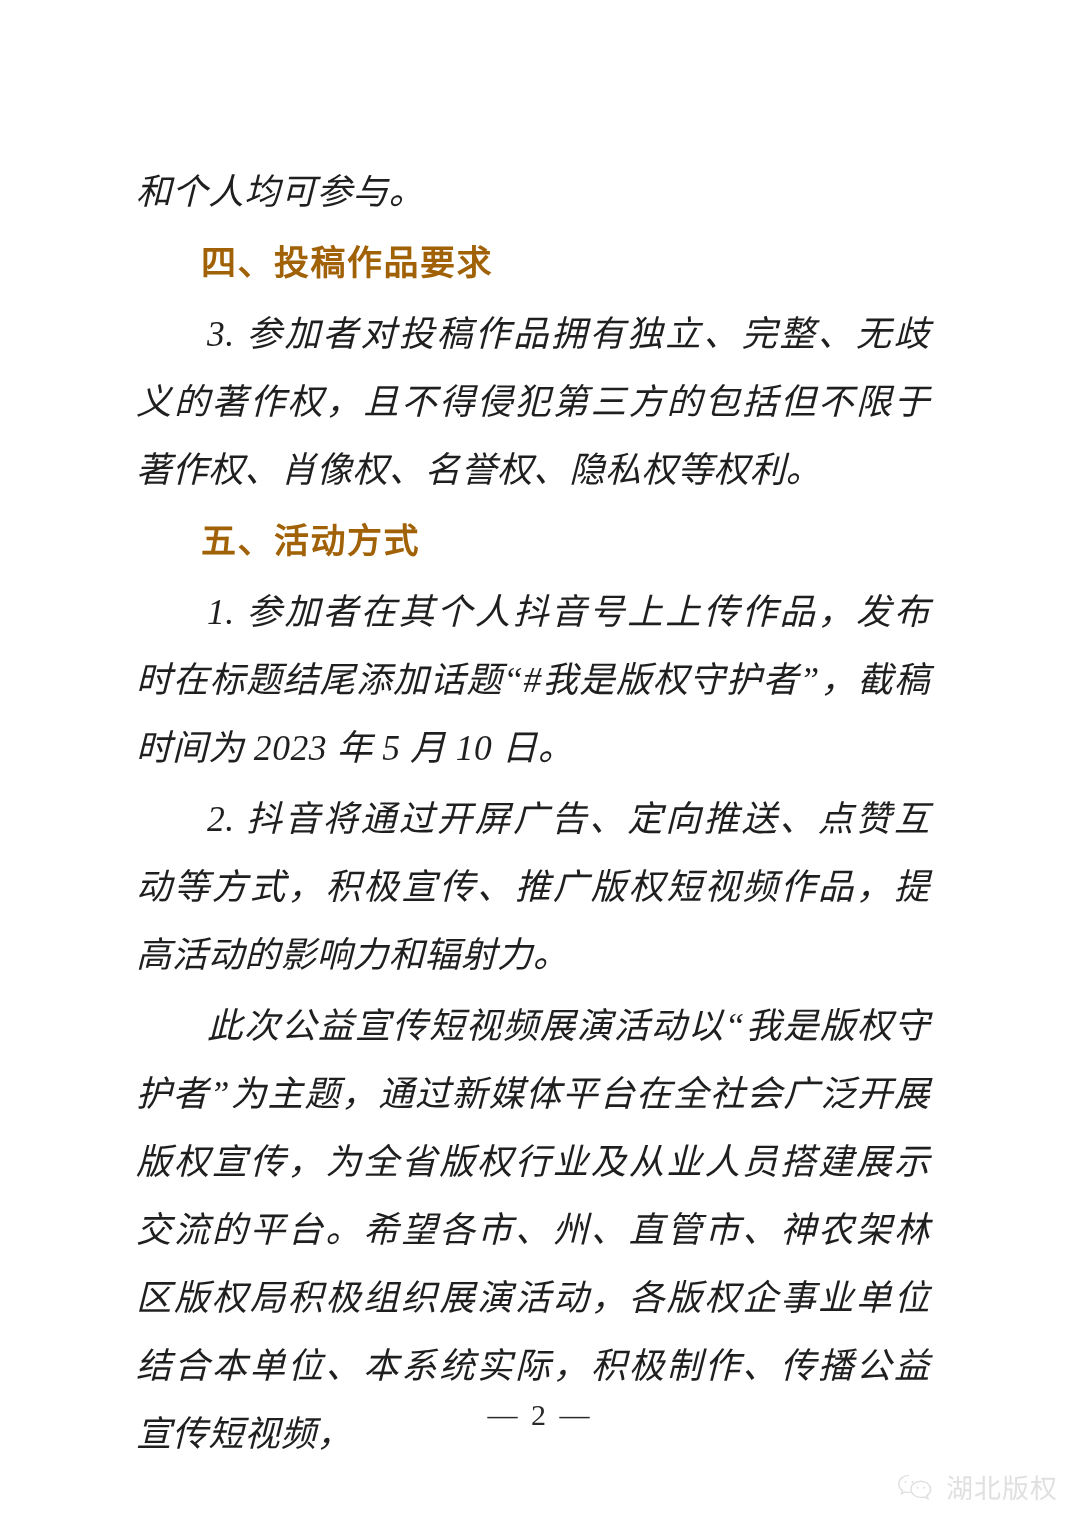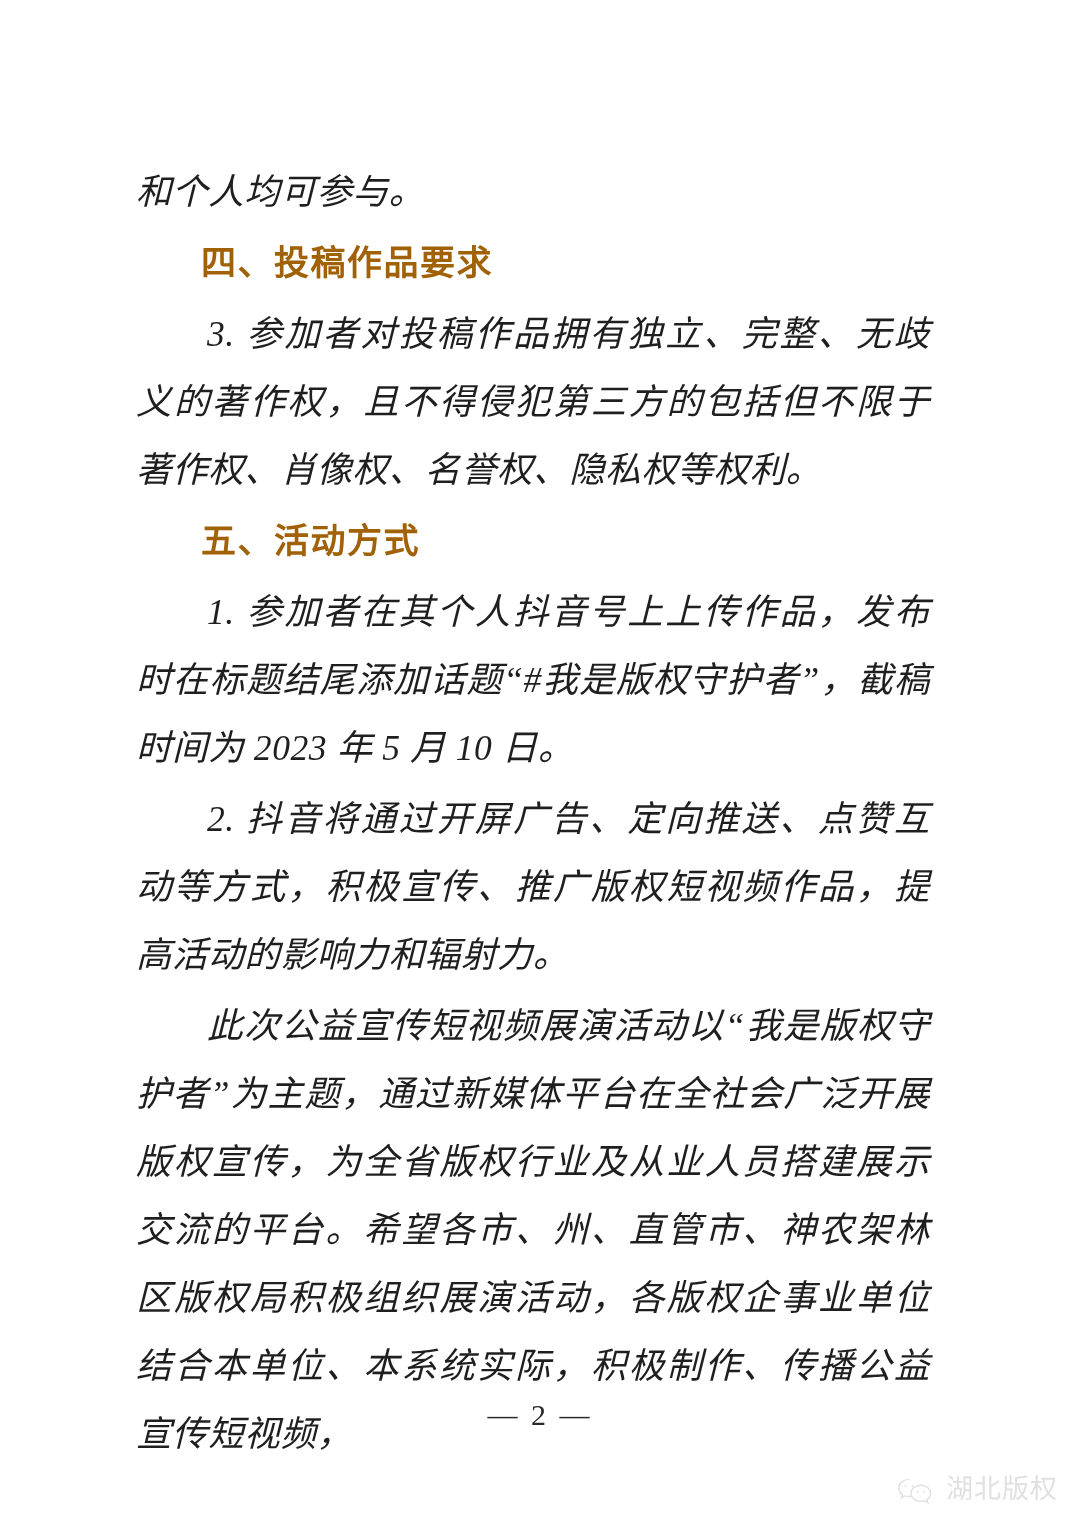--- a/index.html
+++ b/index.html
@@ -70,21 +70,21 @@
   }
   .footer .pgnum {
     padding: 0 4px;
   }
   
   .watermark {
     position: absolute;
     right: 22px;
     top: 1467px;
     display: flex;
-    align-items: flex-end;
+    align-items: center;
     gap: 10px;
     opacity: 0.30;
     pointer-events: none;
   }
   .watermark .wm-icon {
     width: 40px;
     height: 30px;
     display: block;
   }
   .watermark .wm-text {

